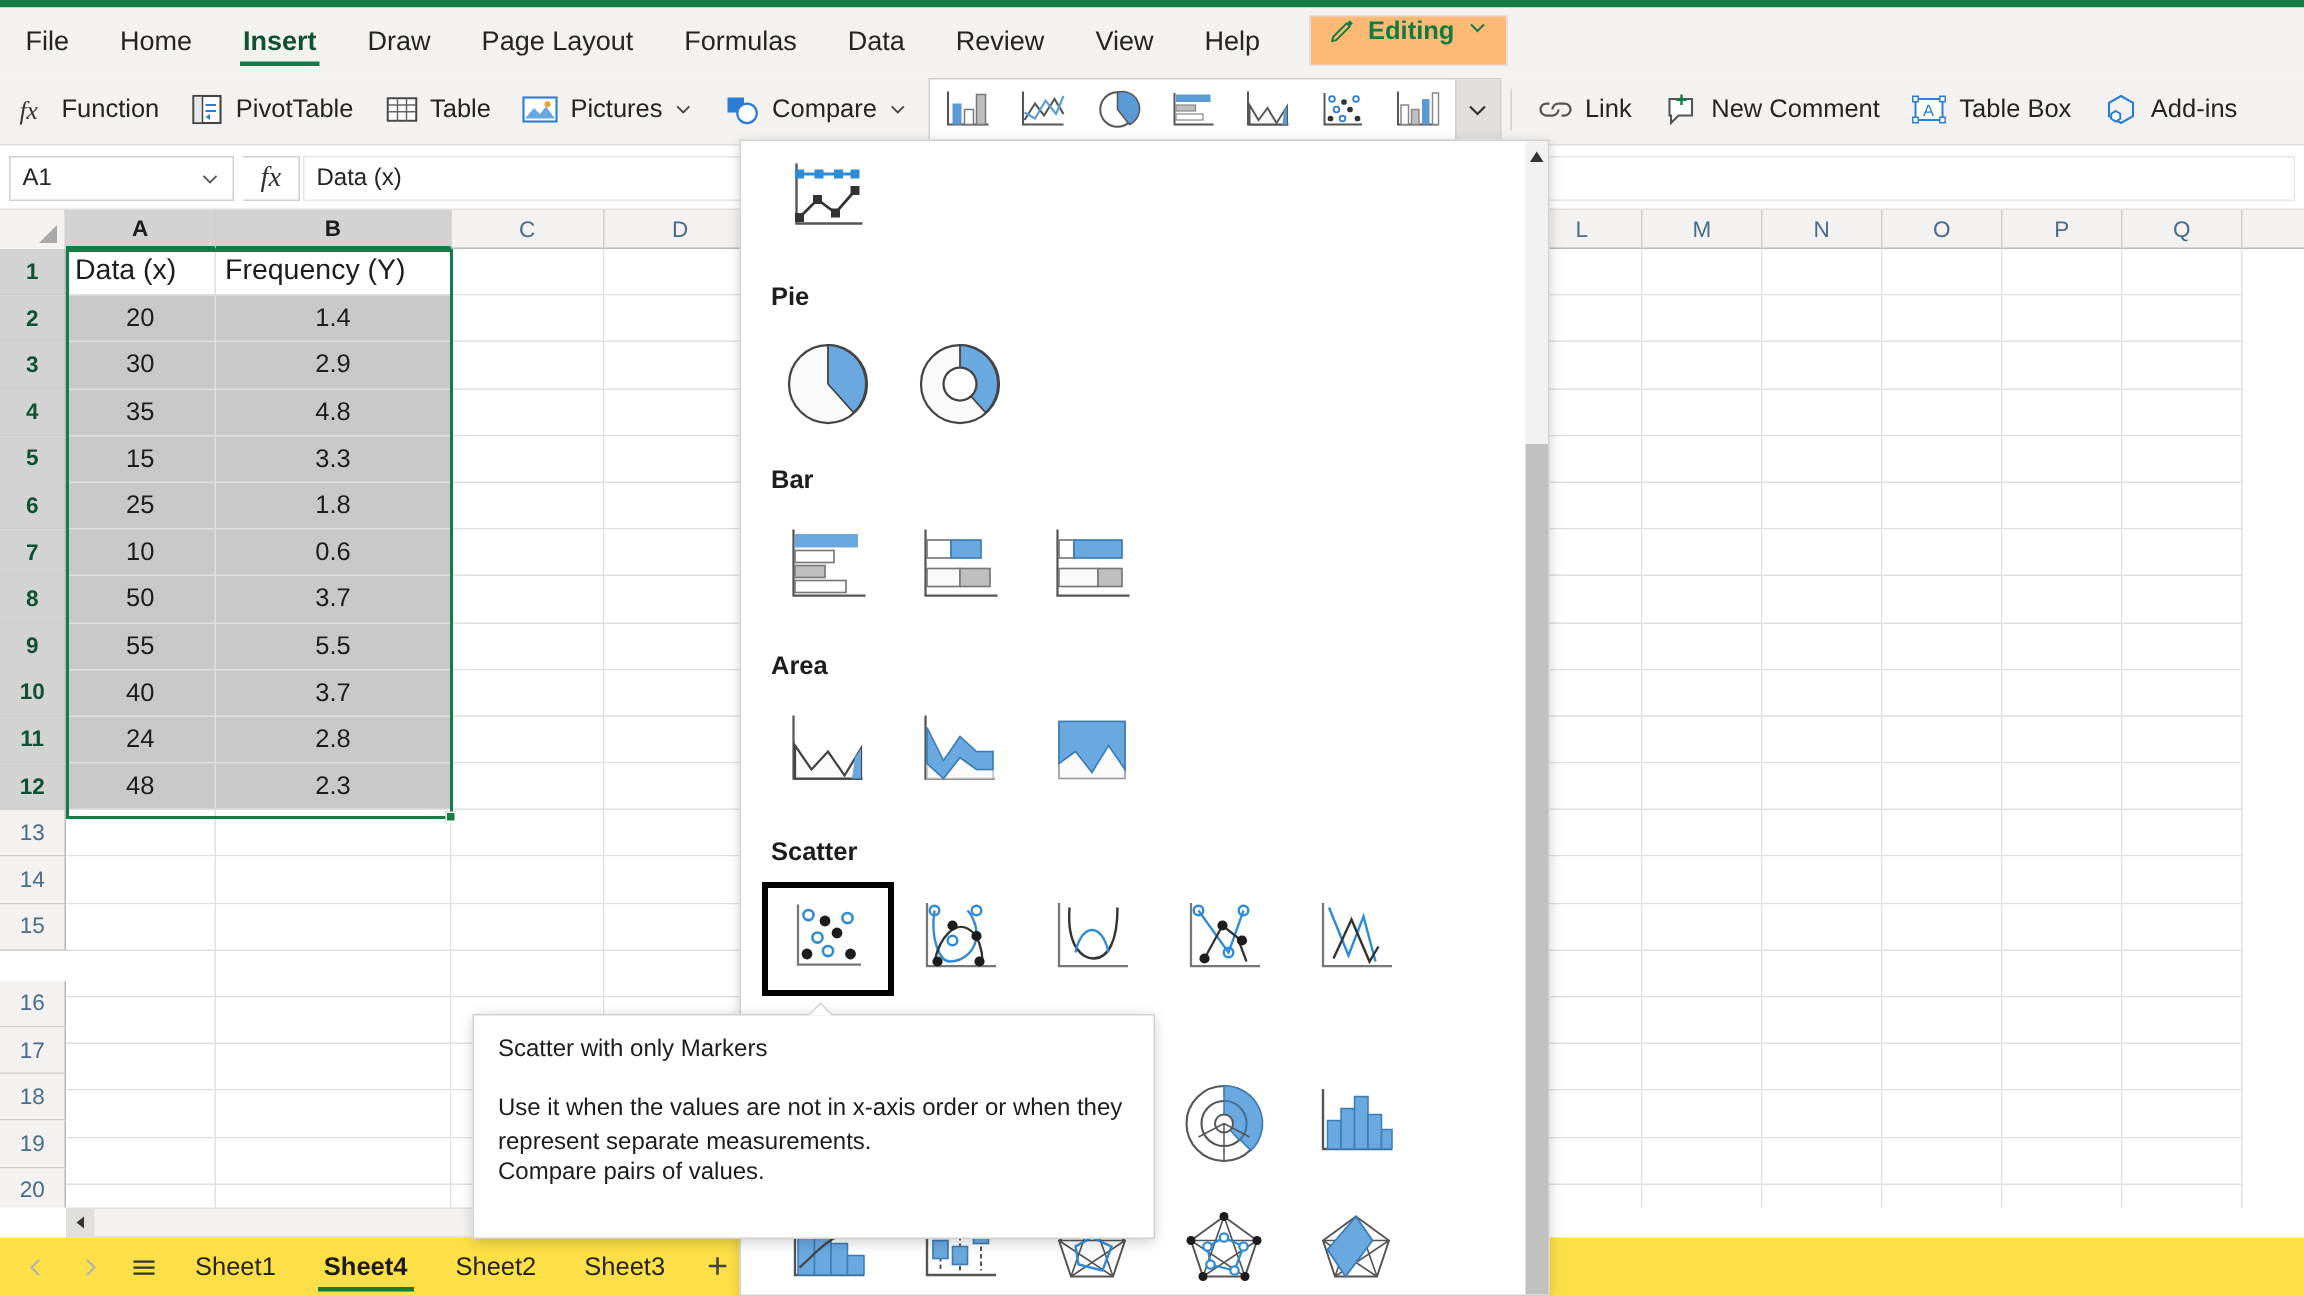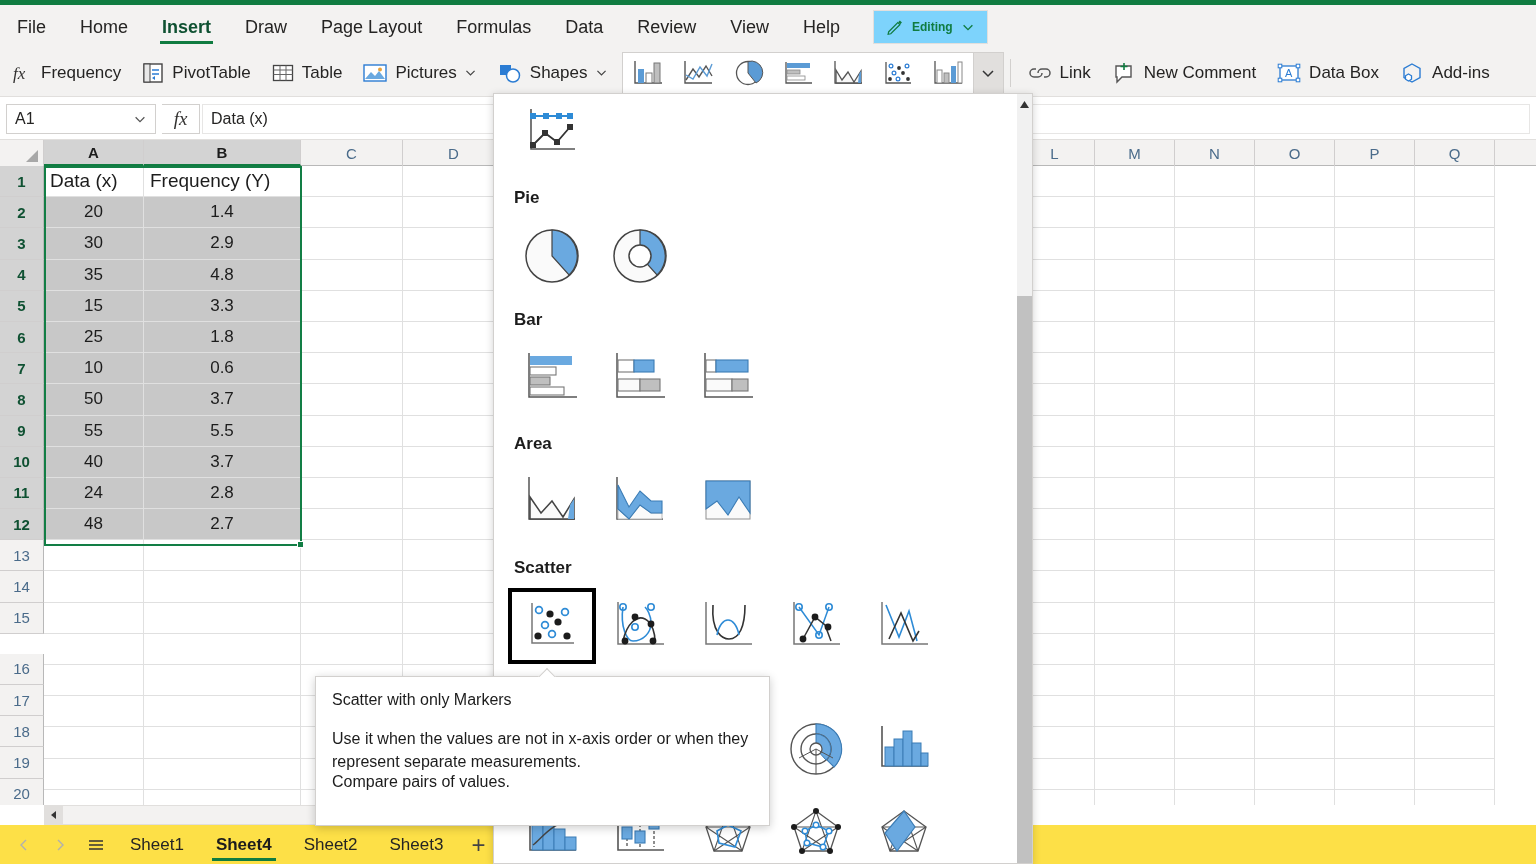--- a/index.html
+++ b/index.html
@@ -31,23 +31,23 @@
     cursor: pointer;
   }
   .tab.active { font-weight: bold; color: #0f5132; }
   .tab.active::after {
     content: ""; position: absolute; left: 15px; right: 15px; bottom: 5px;
     height: 3px; background: #107c41;
   }
   .editing-btn {
     margin-left: 16px;
     height: 34px; padding: 0 12px;
-    border: 1px solid #e1dfdd; background: #7dd3fc;
-    display: flex; align-items: center; gap: 8px;
-    font-size: 12px; font-weight: bold; color: #107c41;
+    border: 1px solid #e1dfdd; background: #fdba74;
+    display: flex; gap: 8px;
+    font-size: 17px; font-weight: bold; color: #107c41;
     cursor: pointer;
   }
   .pencil-ico { width: 18px; height: 18px; display:block; }
   .chev-sm { width: 14px; height: 14px; display:block; }
 
   
   .ribbon {
     position: absolute; left: 0; top: 49px; width: 1536px; height: 48px;
     background: #f3f2f1;
     display: flex; align-items: center;
@@ -275,21 +275,21 @@
   </div>
 
   <div class="ribbon">
 
     <div class="rb-item">
       <span class="glyph">
         <svg width="24" height="24" viewBox="0 0 24 24">
           <text x="3" y="18" font-family="Liberation Serif, serif" font-style="italic" font-size="17" fill="#323130">fx</text>
         </svg>
       </span>
-      <span>Frequency</span>
+      <span>Function</span>
     </div>
 
     <div class="rb-item">
       <span class="glyph">
         <svg width="24" height="24" viewBox="0 0 24 24">
           <rect x="3" y="3" width="18" height="18" fill="#fff" stroke="#444" stroke-width="1.4"></rect>
           <rect x="3" y="3" width="6" height="18" fill="#e8e8e8" stroke="#444" stroke-width="1"></rect>
           <path d="M11 9 h7 M11 13 h7" stroke="#2b7cd3" stroke-width="1.3"></path>
           <path d="M11 17 l3 -2 v4 z" fill="#2b7cd3"></path>
         </svg>
@@ -321,21 +321,21 @@
         </svg>
     </div>
 
     <div class="rb-item">
       <span class="glyph">
         <svg width="26" height="24" viewBox="0 0 26 24">
           <rect x="3" y="4" width="11" height="10" fill="#2b7cd3"></rect>
           <circle cx="16" cy="14.5" r="6.5" fill="#fff" stroke="#2b7cd3" stroke-width="1.5"></circle>
         </svg>
       </span>
-      <span>Shapes</span>
+      <span>Compare</span>
       <svg class="rb-caret" viewBox="0 0 16 16">
           <path d="M3 6 L8 11 L13 6" fill="none" stroke="#444" stroke-width="1.5"></path>
         </svg>
     </div>
 
     <div class="chart-strip">
       <div class="chart-btn">
         <svg width="34" height="30" viewBox="0 0 34 30">
           <path d="M4 3 v22 h27" fill="none" stroke="#555" stroke-width="1.4"></path>
           <rect x="7" y="11" width="6" height="14" fill="#5b9bd5"></rect>
@@ -426,21 +426,21 @@
       <span class="glyph">
         <svg width="26" height="22" viewBox="0 0 26 22">
           <rect x="4" y="4" width="18" height="14" fill="#fff" stroke="#2b7cd3" stroke-width="1.3"></rect>
           <text x="9" y="15" font-family="Liberation Sans, sans-serif" font-size="11" fill="#2b7cd3">A</text>
           <rect x="2.2" y="2.2" width="3.6" height="3.6" fill="#fff" stroke="#2b7cd3" stroke-width="1"></rect>
           <rect x="20.2" y="2.2" width="3.6" height="3.6" fill="#fff" stroke="#2b7cd3" stroke-width="1"></rect>
           <rect x="2.2" y="16.2" width="3.6" height="3.6" fill="#fff" stroke="#2b7cd3" stroke-width="1"></rect>
           <rect x="20.2" y="16.2" width="3.6" height="3.6" fill="#fff" stroke="#2b7cd3" stroke-width="1"></rect>
         </svg>
       </span>
-      <span>Data Box</span>
+      <span>Table Box</span>
     </div>
 
     <div class="rb-item">
       <span class="glyph">
         <svg width="26" height="24" viewBox="0 0 26 24">
           <path d="M13 3 L21 7.5 V16.5 L13 21 L5 16.5 V7.5 Z" fill="none" stroke="#2b7cd3" stroke-width="1.4"></path>
           <path d="M9.5 13 L12.5 14.8 V18.2 L9.5 20 L6.5 18.2 V14.8 Z" fill="#fff" stroke="#2b7cd3" stroke-width="1.3"></path>
         </svg>
       </span>
       <span>Add-ins</span>
@@ -778,21 +778,21 @@
           <div class="cell" style="width: 80px; height: 31.2px;"></div>
           <div class="cell" style="width: 80px; height: 31.2px;"></div>
           <div class="cell" style="width: 80px; height: 31.2px;"></div>
           <div class="cell" style="width: 80px; height: 31.2px;"></div>
         </div>
         <div class="grid-row">
           <div class="cell num shaded" style="width: 100px; height: 31.2px;">
             <span>48</span>
           </div>
           <div class="cell num shaded" style="width: 157px; height: 31.2px;">
-            <span>2.7</span>
+            <span>2.3</span>
           </div>
           <div class="cell" style="width: 102px; height: 31.2px;"></div>
           <div class="cell" style="width: 102px; height: 31.2px;"></div>
           <div class="cell" style="width: 102px; height: 31.2px;"></div>
           <div class="cell" style="width: 102px; height: 31.2px;"></div>
           <div class="cell" style="width: 102px; height: 31.2px;"></div>
           <div class="cell" style="width: 102px; height: 31.2px;"></div>
           <div class="cell" style="width: 102px; height: 31.2px;"></div>
           <div class="cell" style="width: 80px; height: 31.2px;"></div>
           <div class="cell" style="width: 80px; height: 31.2px;"></div>

